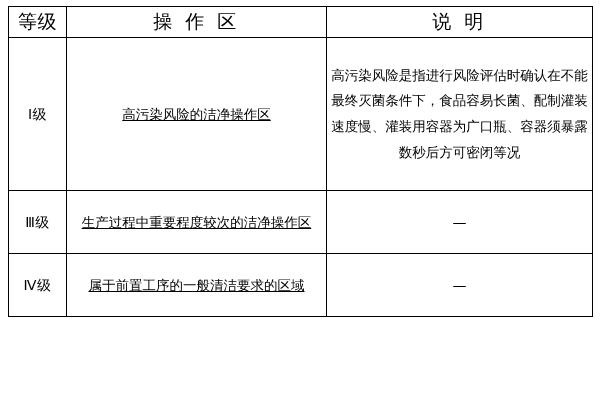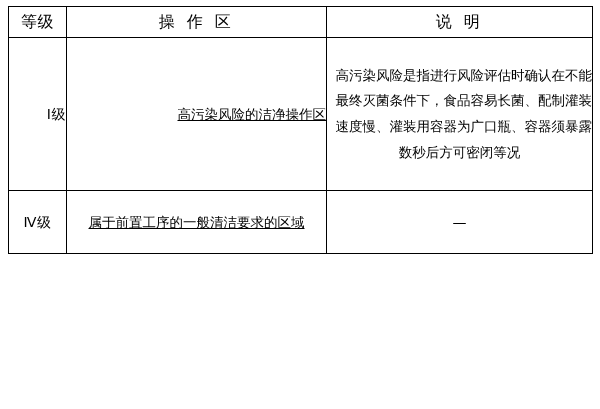--- a/index.html
+++ b/index.html
@@ -37,21 +37,21 @@
     text-align: center;
     font-weight: normal;
     color: #000000;
   }
   col.c-grade { width: 58px; }
   col.c-zone  { width: 260px; }
   col.c-desc  { width: 266px; }
 
   thead td {
     height: 30px;
-    font-size: 16px;
+    font-size: 19px;
     letter-spacing: 0.5px;
   }
   .hdr-spaced {
     letter-spacing: 3.5px;
     margin-left: 45px;
   }
   .cell-grade {
     font-size: 14px;
     letter-spacing: 0.5px;
     line-height: 1.5;
@@ -71,21 +71,21 @@
     font-size: 13.5px;
     line-height: 1.9;
     padding: 10px 16px;
     text-align: justify;
     text-align-last: center;
   }
   .dash {
     font-size: 14px;
     line-height: 1;
   }
-  tr.r1 td { height: 152px; text-align: right; }
+  tr.r1 td { height: 152px; }
   tr.r2 td { height: 96px; }
   tr.r3 td { height: 62px; }
   tr.r4 td { height: 62px; }
 </style>
 </head>
 <body>
 
 <div id="sheet">
   <table class="grade-table">
     <colgroup>
@@ -99,20 +99,25 @@
         <td class="hdr-spaced">操 作 区</td>
         <td class="hdr-spaced">说 明</td>
       </tr>
     </thead>
     <tbody>
       <tr class="r1">
         <td class="cell-grade">Ⅰ级</td>
         <td class="cell-text">高污染风险的洁净操作区</td>
         <td class="cell-desc">高污染风险是指进行风险评估时确认在不能最终灭菌条件下，食品容易长菌、配制灌装速度慢、灌装用容器为广口瓶、容器须暴露数秒后方可密闭等况</td>
       </tr>
+      <tr class="r3">
+        <td class="cell-grade">Ⅲ级</td>
+        <td class="cell-text just">生产过程中重要程度较次的洁净操作区</td>
+        <td class="dash">—</td>
+      </tr>
       <tr class="r4">
         <td class="cell-grade">Ⅳ级</td>
         <td class="cell-text just">属于前置工序的一般清洁要求的区域</td>
         <td class="dash">—</td>
       </tr>
     </tbody>
   </table>
 </div>
 
 </body></html>

